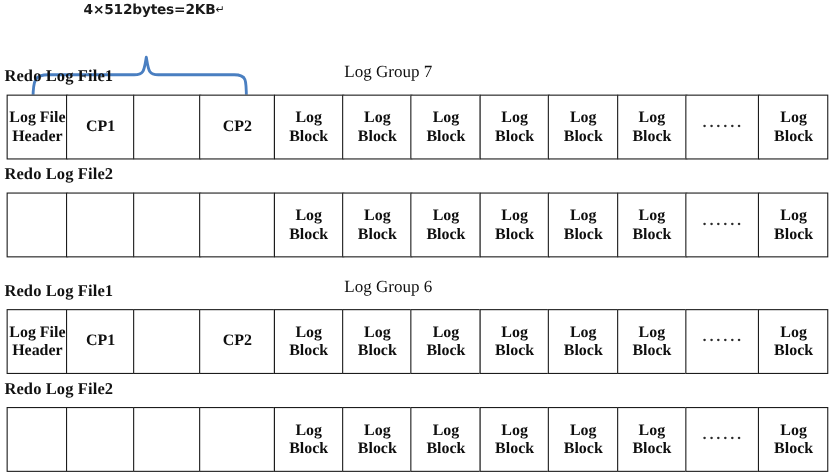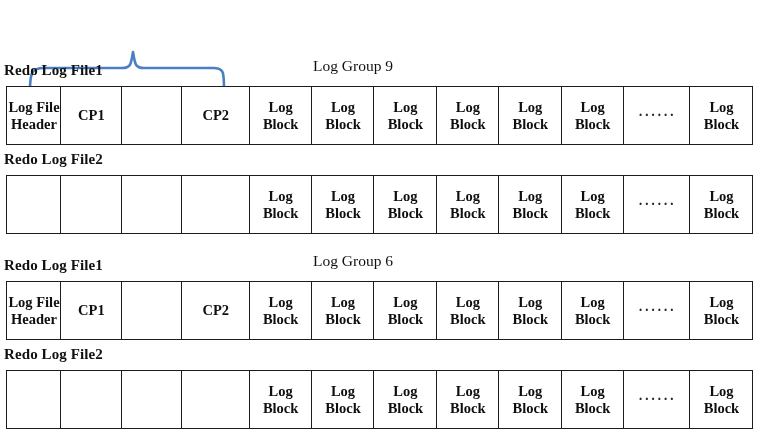--- a/index.html
+++ b/index.html
@@ -97,34 +97,37 @@
     letter-spacing: 1.6px;
     font-weight: bold;
     color: #2a2a2a;
   }
   .cell.empty { color: transparent; }
 </style>
 </head>
 <body>
 
 <div id="brace-annotation">
+  <div id="brace-label">
+    <span>4×512bytes=2KB</span><span class="pilcrow">↵</span>
+  </div>
   <svg id="brace-svg" width="300" height="68" viewBox="0 0 300 68">
     <path id="brace-path" d="M 30 68
              C 30 50, 32 46, 44 46
              L 122 46
              C 131 46, 131 42, 133 30
              C 135 42, 135 46, 144 46
              L 213 46
              C 224 46, 224 50, 224 68" fill="none" stroke="#4A7FC1" stroke-width="2.6" stroke-linecap="round" stroke-linejoin="round"></path>
   </svg>
 </div>
 
 <div id="diagram-root">
     <div class="file-label" style="left: 4px; top: 62px;">Redo Log File1</div>
-    <div class="group-label" style="left: 313px; top: 57px;">Log Group 9</div>
+    <div class="group-label" style="left: 313px; top: 57px;">Log Group 7</div>
     <div class="strip" style="left: 6px; top: 86px;">
       <div class="cell" style="width: 56px;">
         <span class="ln">Log File</span>
         <span class="ln">Header</span>
       </div>
       <div class="cell" style="width: 62px;">
         <span class="ln">CP1</span>
       </div>
       <div class="cell empty" style="width: 62px;">
         <span class="ln"></span>

